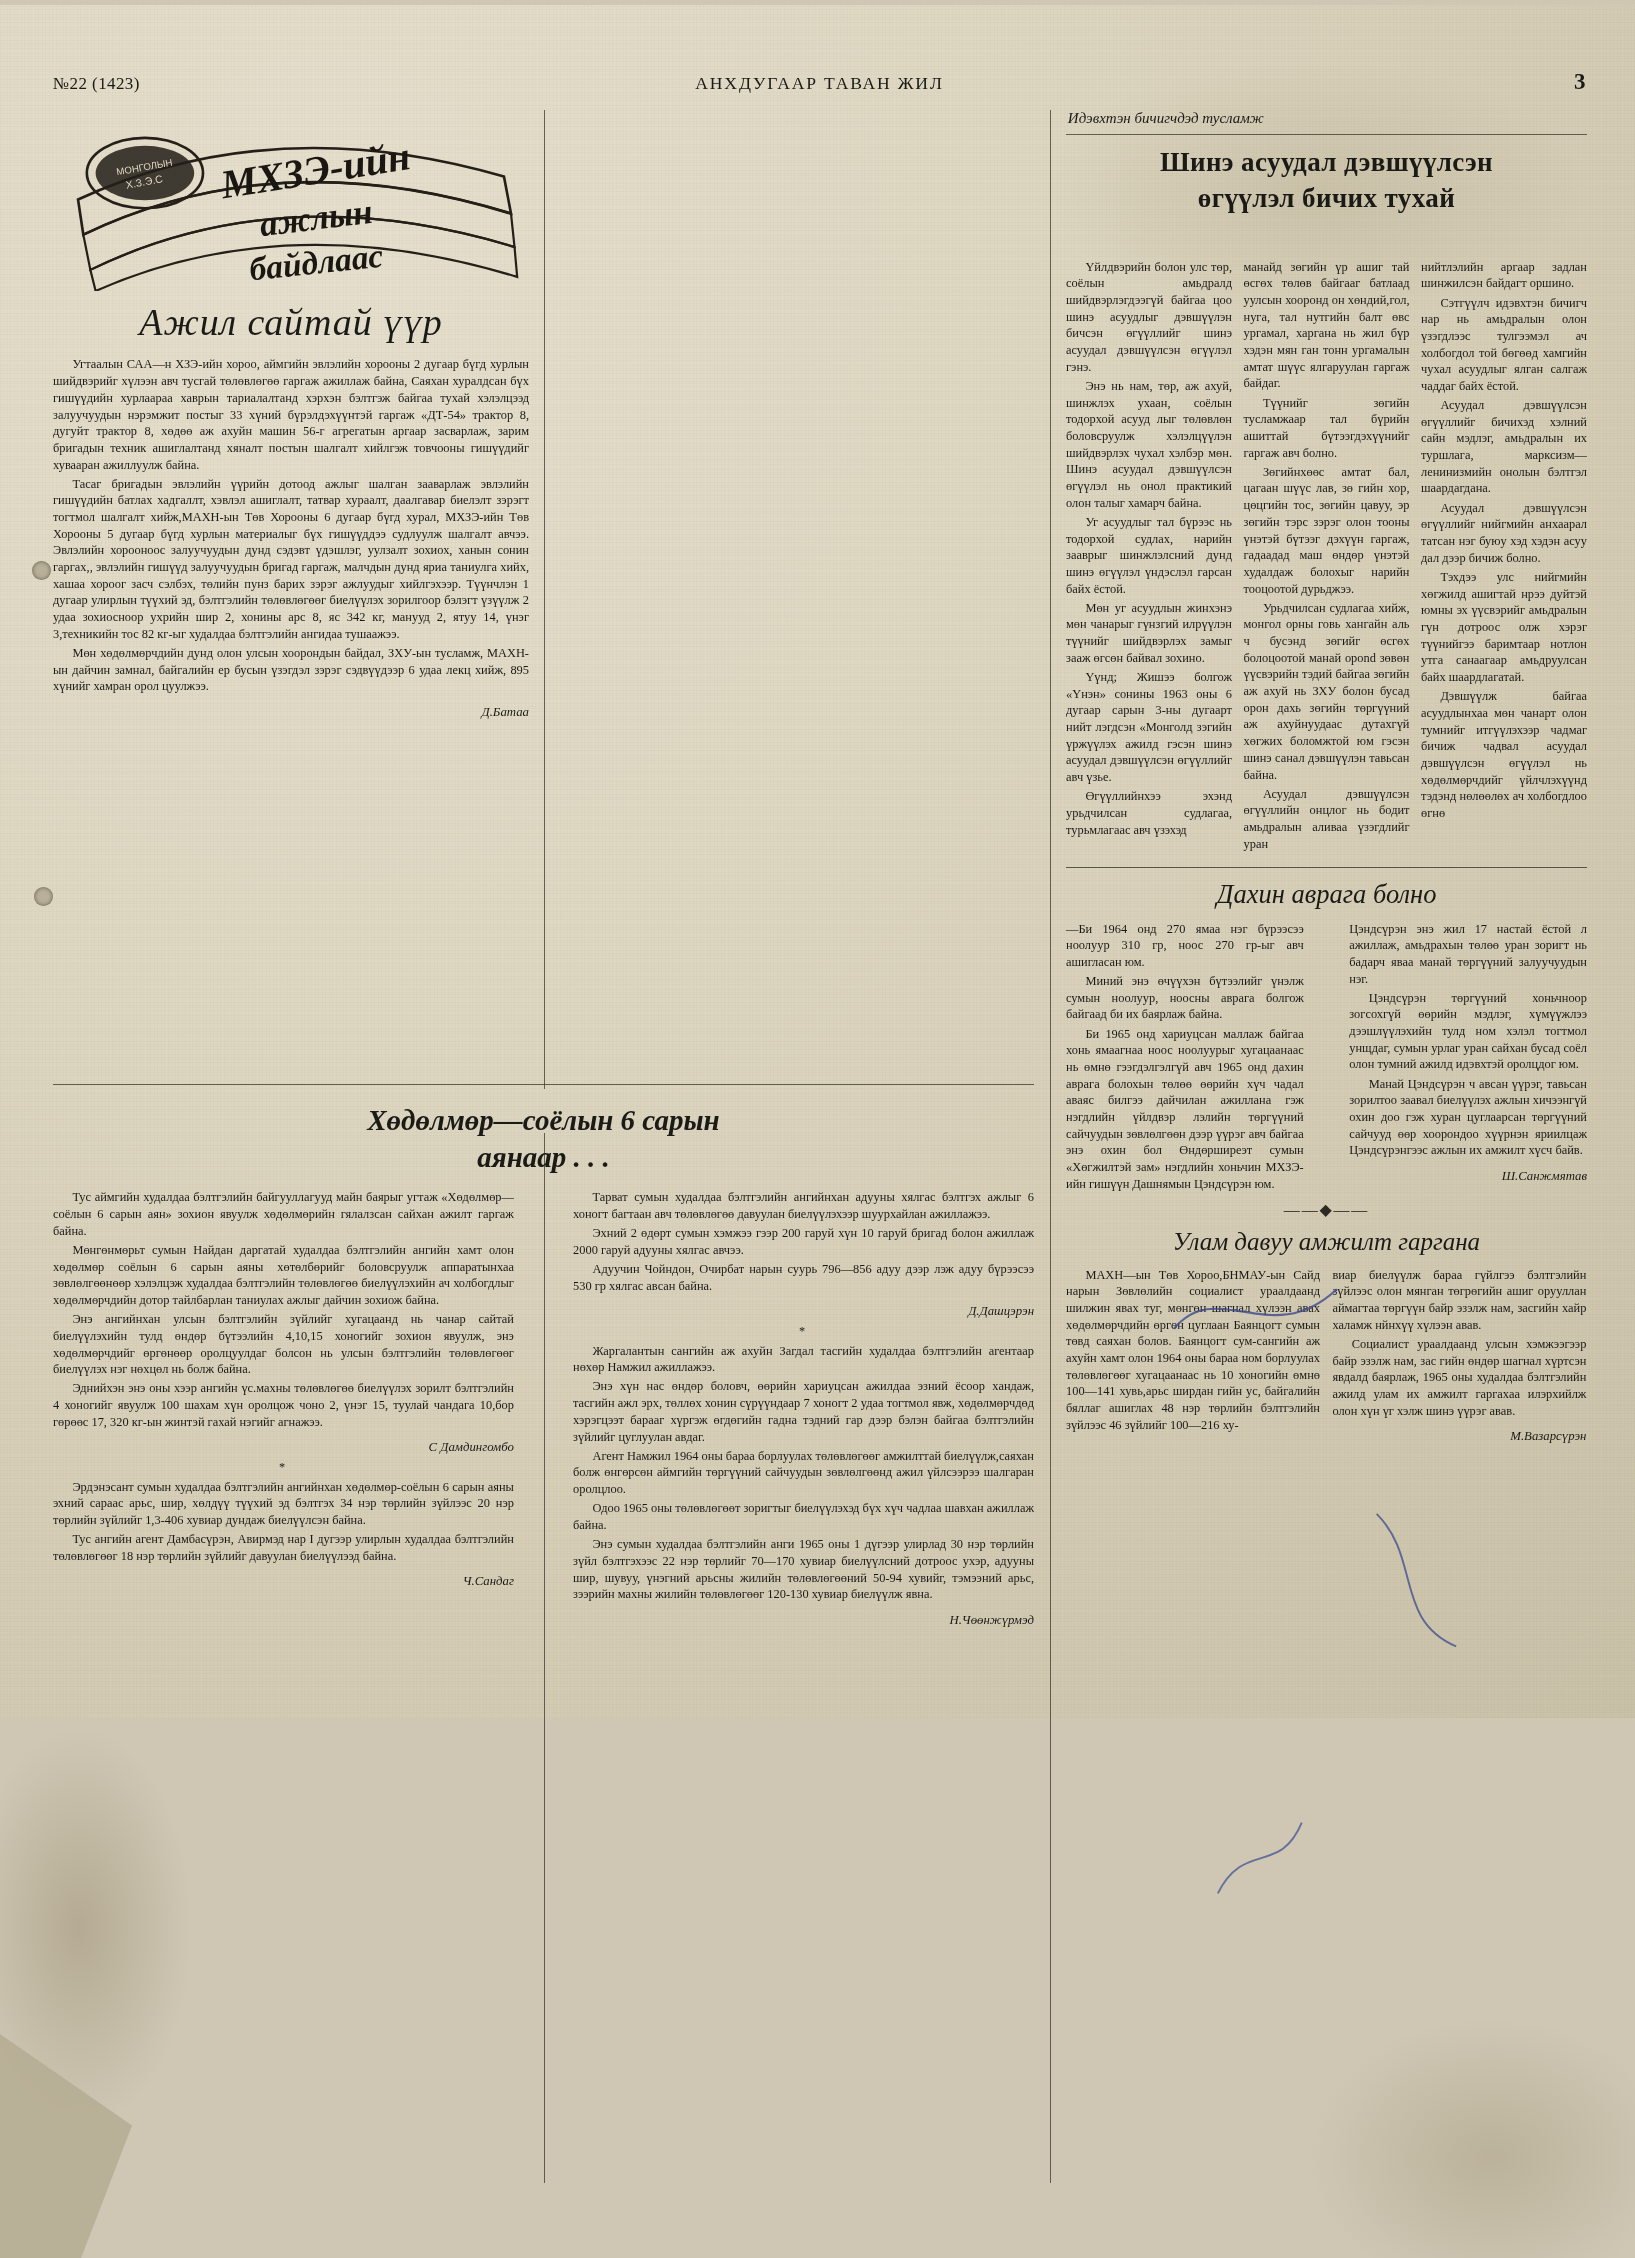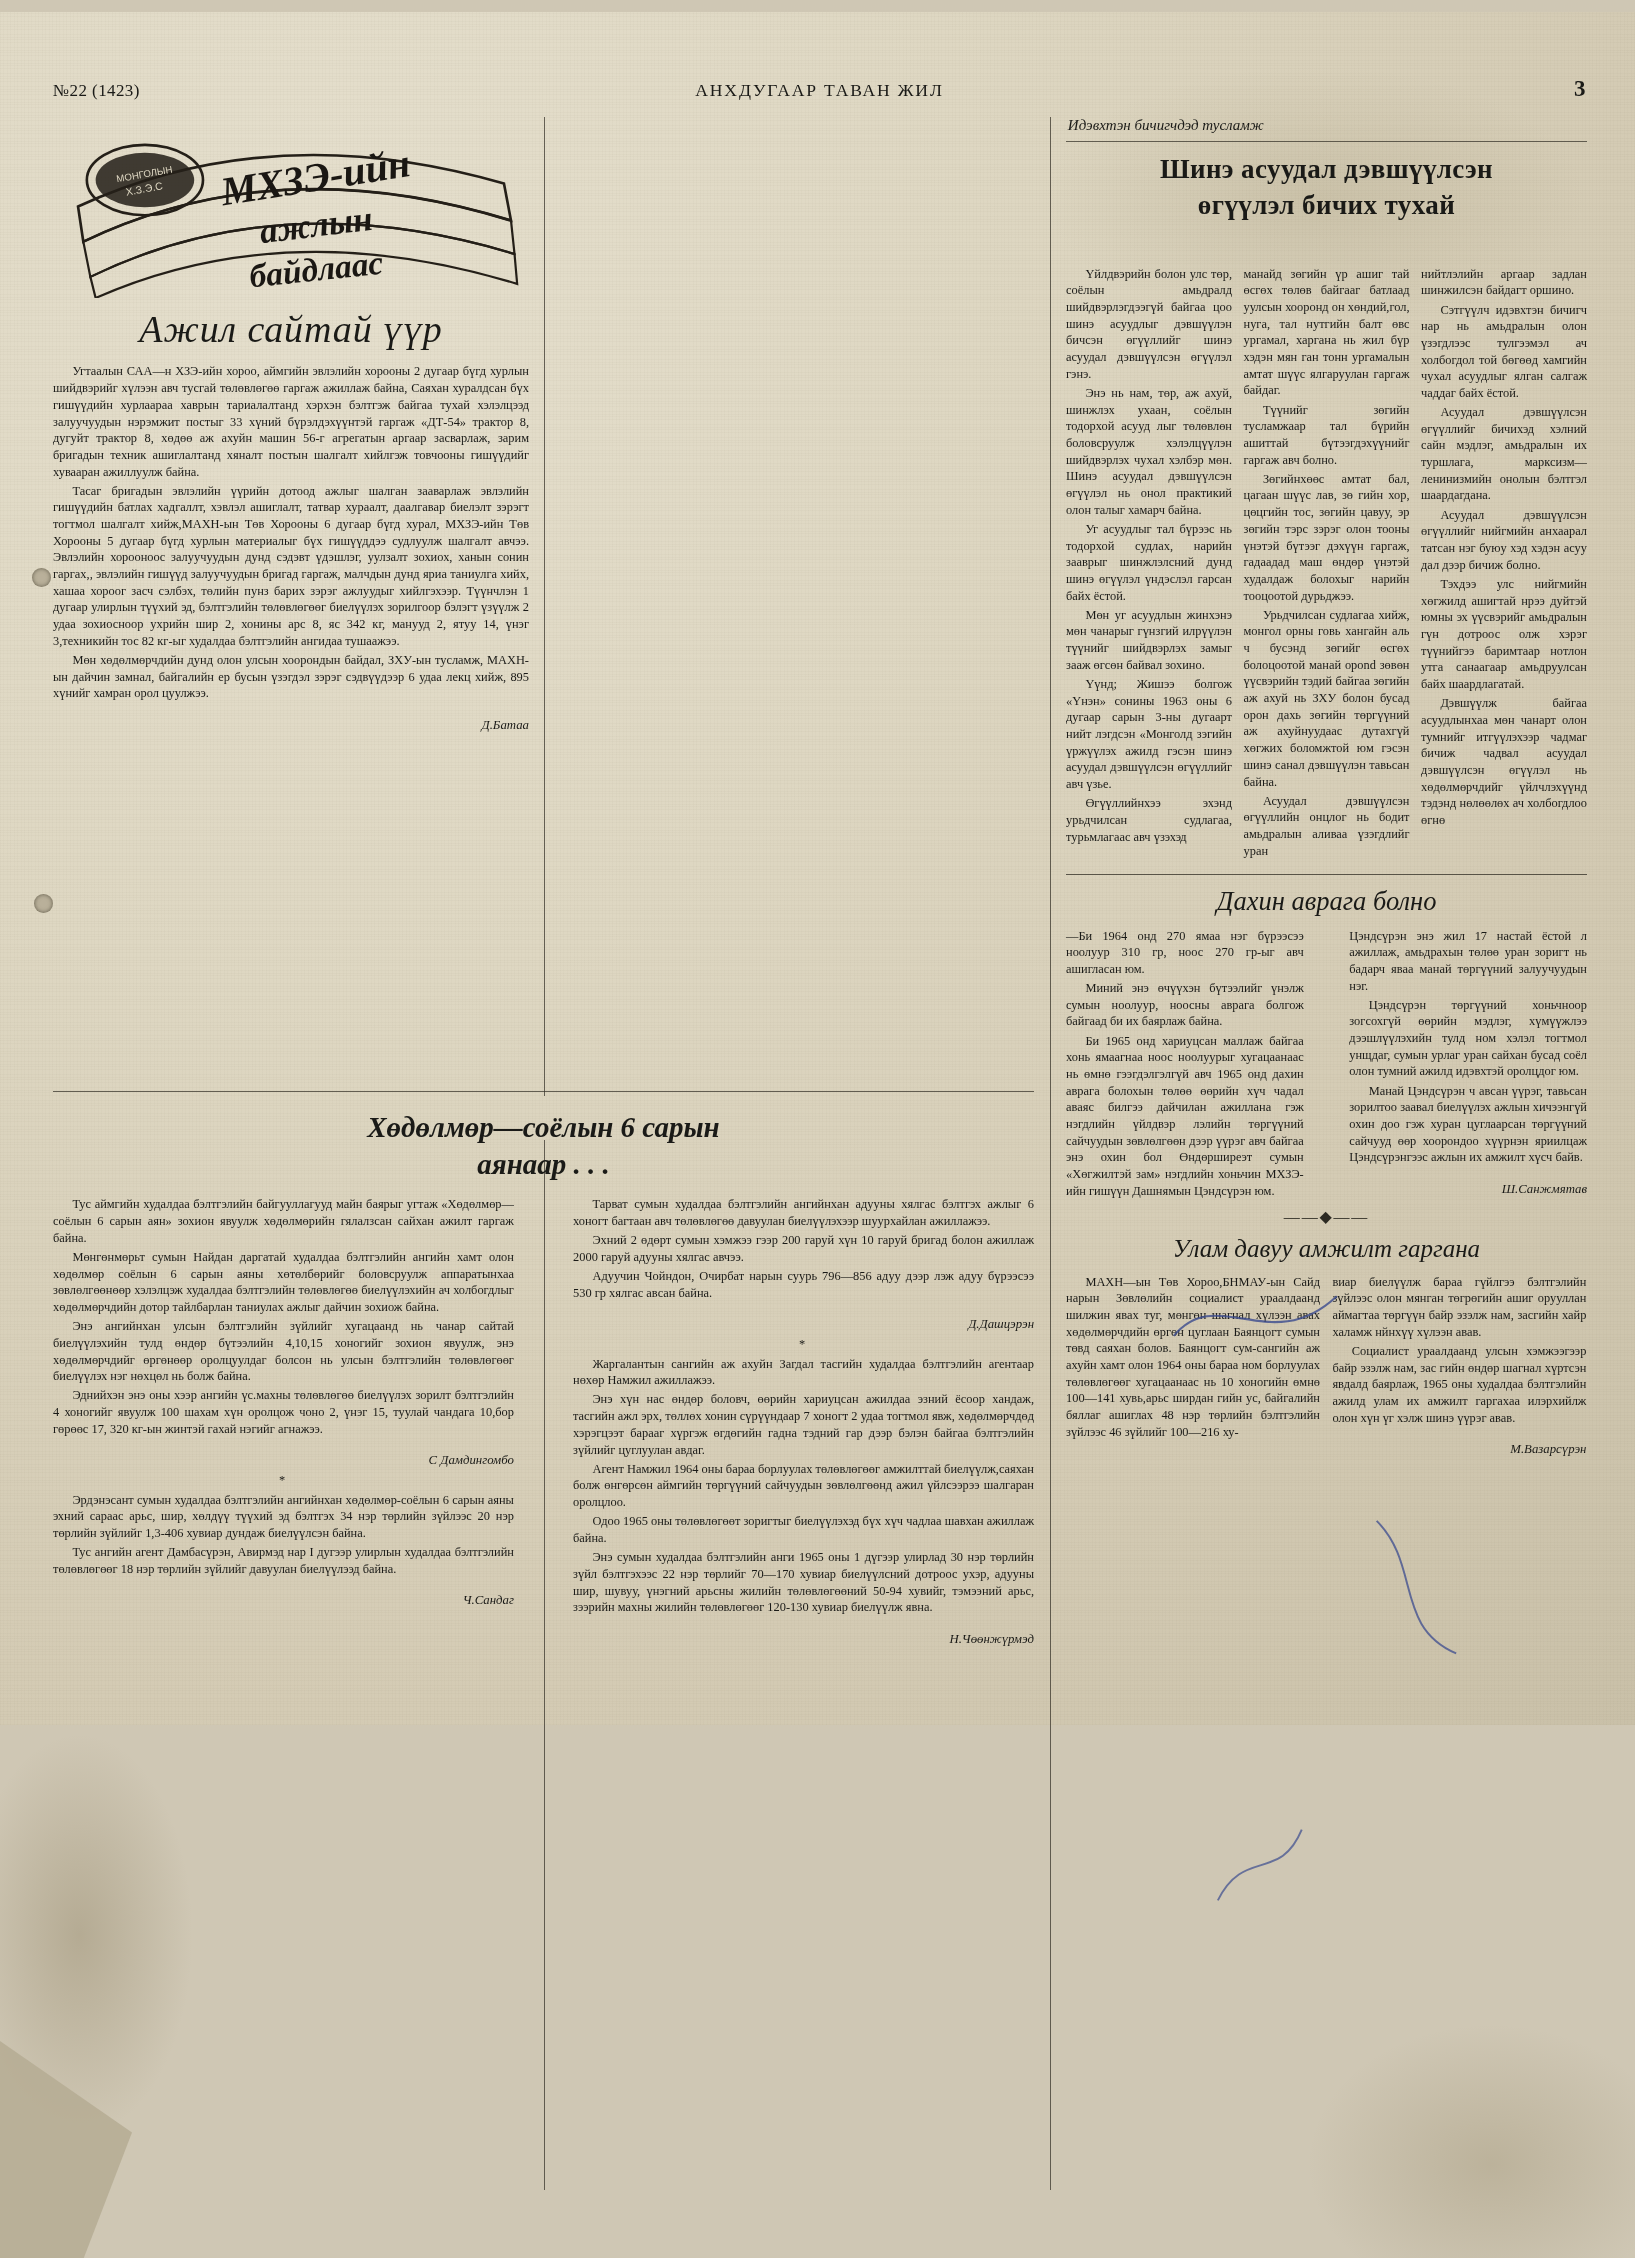--- a/index.html
+++ b/index.html
@@ -7,21 +7,21 @@
     width:1636px;height:2258px;
     background:#cfc7b4;
     font-family:"Liberation Serif", serif;
     color:#1a1a17;
     position:relative;
     overflow:hidden;
   }
   
   #page{
     position:absolute;
-    left:0;top:12px;width:1636px;height:1713px;
+    left:0;top:5px;width:1636px;height:1713px;
     background:
       radial-gradient(ellipse at 20% 15%, #e5dfcd 0%, #ded7c2 35%, #d4cbb4 70%, #c9c0a8 100%);
   }
   #grain{
     position:absolute;inset:0;
     background-image:
       repeating-linear-gradient(0deg, rgba(120,110,85,.035) 0 0.9px, rgba(255,255,255,0) 0.9px 2.6px),
       repeating-linear-gradient(90deg, rgba(120,110,85,.03) 0 0.9px, rgba(255,255,255,0) 0.9px 3.5px);
     pointer-events:none;
   }
@@ -65,21 +65,21 @@
   .kicker{
     font-style:italic;font-size:15px;margin:0 0 7px 1.8px;
   }
   .body{
     font-size:12.4px;line-height:1.345;text-align:justify;
     hyphens:auto;
   }
   .body p{margin:0 0 2.6px 0;text-indent:19.4px;}
   .body p.noind{text-indent:0;}
   .sig{
-    text-align:right;font-style:italic;font-size:12.8px;margin-top:15px;
+    text-align:right;font-style:italic;font-size:12.8px;margin-top:9px;
   }
   .starsep{text-align:center;font-size:12.4px;letter-spacing:2.6px;margin:2.6px 0;}
 
   
   .logo{
     position:relative;width:476px;height:176px;margin-top:5.3px;
     overflow:hidden;
   }
   .logo svg{position:absolute;left:0;top:0;}
   .orn{

